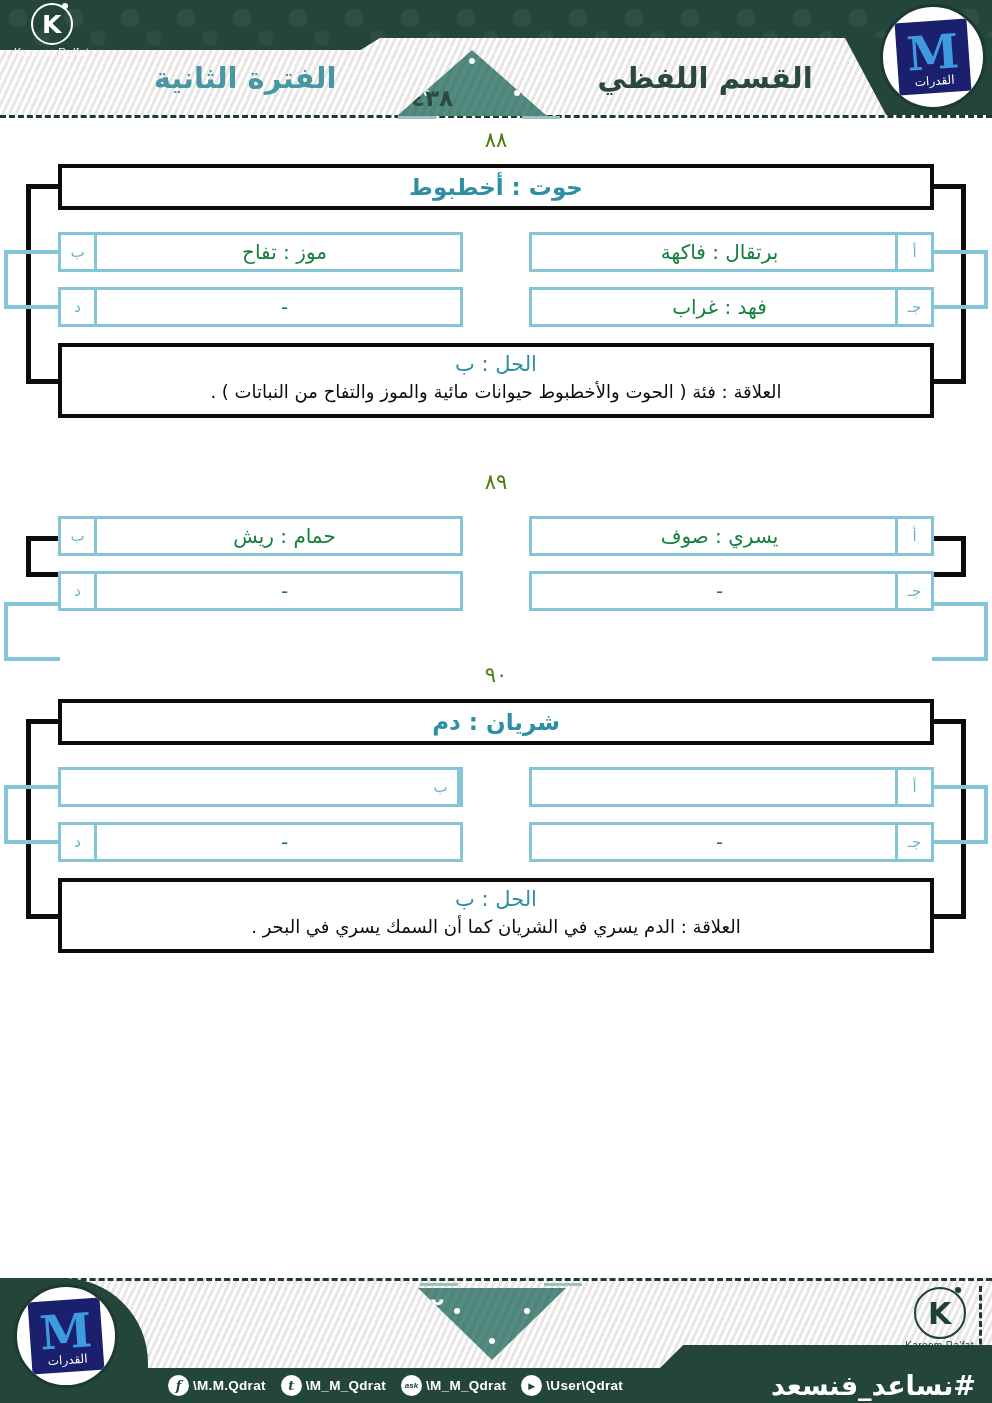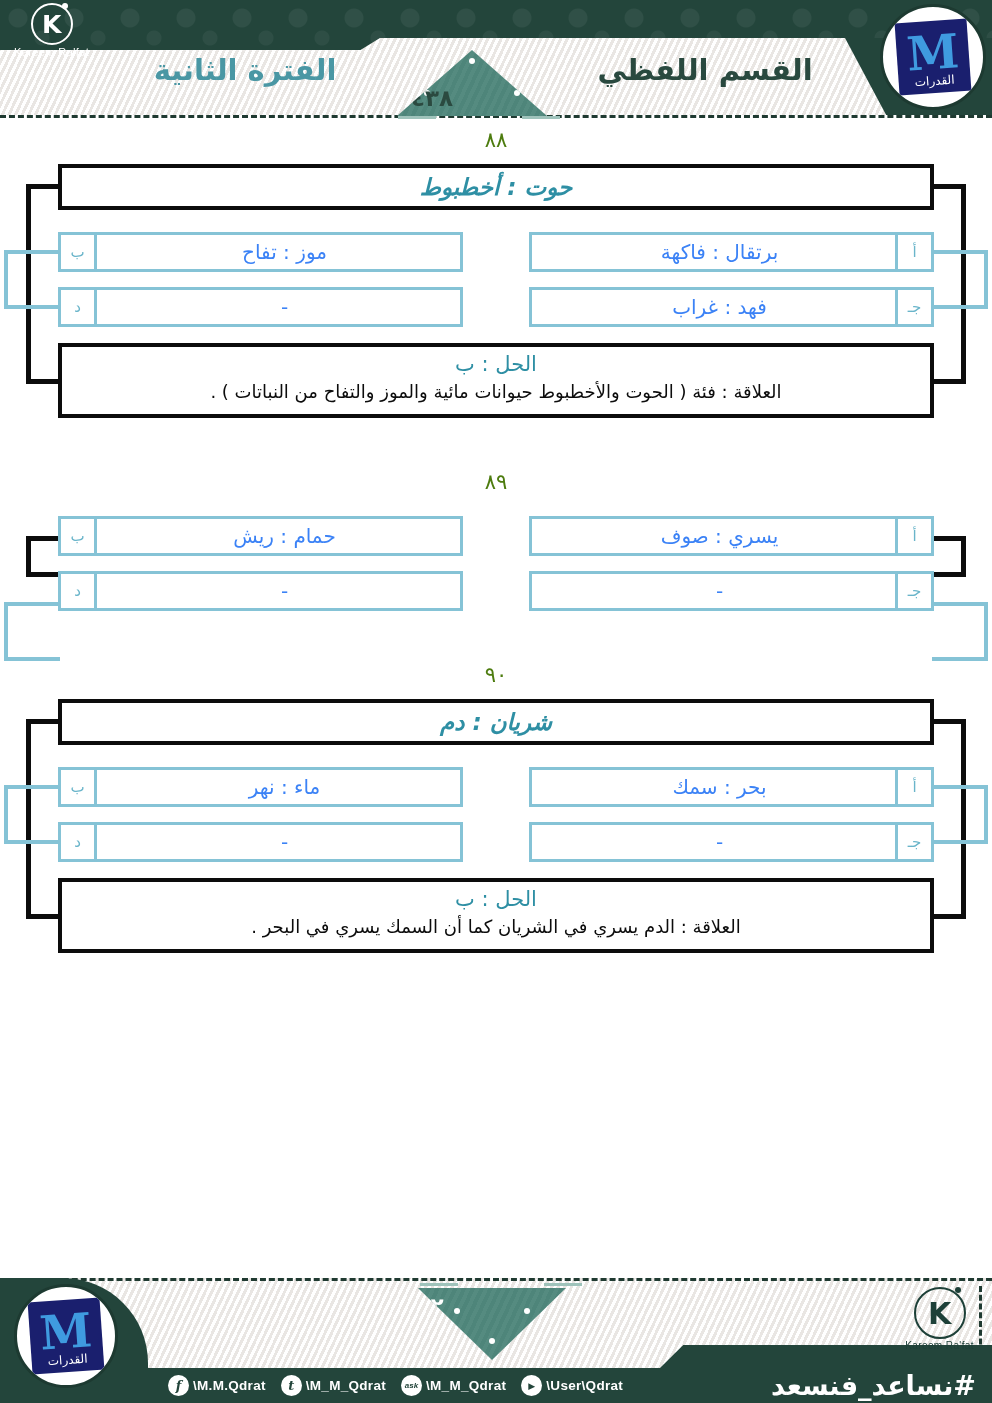--- a/index.html
+++ b/index.html
@@ -39,21 +39,21 @@
   }
   .kareem-logo .k-circle::after {
     content:""; position:absolute; top:-2px; right:3px; width:6px; height:6px;
     border-radius:50%; background: currentColor;
   }
   .kareem-logo .k-name { font-family:Liberation Sans, sans-serif; letter-spacing:.4px; }
   .kareem-header { left: 14px; top: 3px; color:#fff; }
   .kareem-header .k-circle { width:42px; height:42px; font-size:25px; }
   .kareem-header .k-name { font-size:11px; margin-top:1px; }
   .period-title, .section-title {
-    position:absolute; top:49px; height:42px; line-height:42px; text-align:center;
+    position:absolute; top:57px; height:42px; line-height:42px; text-align:center;
     font-size:29px; font-weight:bold;
   }
   .period-title { left:120px; width:250px; color:#4a97a4; }
   .section-title { left:565px; width:280px; color:#29493f; }
   .year-triangle {
     position:absolute; left:397px; top:50px; width:150px; height:66px;
     background: repeating-linear-gradient(115deg, #4e857a 0 4px, #558b80 4px 8px);
     clip-path: polygon(50% 0, 100% 100%, 0 100%);
   }
   .year-triangle .year {
@@ -80,40 +80,40 @@
   .q-m { color:#3f9be0; font-size:47px; font-weight:bold; font-family:"DejaVu Serif", serif; line-height:1; margin-top:-10px; }
   .q-text { position:absolute; bottom:5px; width:100%; text-align:center; color:#fff; font-size:12px; }
 
   
   main { padding-top: 10px; }
   .question { margin-bottom: 52px; }
   .q-number { text-align:center; font-size:21px; margin-bottom:12px; color:#4d7c0f; }
   .q-inner { position:relative; padding:0 58px; }
   .title-box {
     height:46px; border:4px solid #0c0c0c; background:#fff;
-    display:flex; align-items:center; justify-content:center;font-style:italic;
+    display:flex; align-items:center; justify-content:center;
   }
   .title-box .q-title { color:var(--teal-txt); font-size:23px; font-weight:bold; }
   .bracket { position:absolute; }
   .bk-black-left  { left:26px;  width:34px; top:20px; bottom:34px; border-left:5px solid #0c0c0c; border-top:5px solid #0c0c0c; border-bottom:5px solid #0c0c0c; }
   .bk-black-right { right:26px; width:34px; top:20px; bottom:34px; border-right:5px solid #0c0c0c; border-top:5px solid #0c0c0c; border-bottom:5px solid #0c0c0c; }
   .bk-blue-left   { left:4px;  width:56px; top:86px; height:59px; border-left:4px solid var(--blue); border-top:4px solid var(--blue); border-bottom:4px solid var(--blue); }
   .bk-blue-right  { right:4px; width:56px; top:86px; height:59px; border-right:4px solid var(--blue); border-top:4px solid var(--blue); border-bottom:4px solid var(--blue); }
   .options {
     display:grid; grid-template-columns:1fr 1fr; column-gap:66px; row-gap:15px;
     margin-top:22px; position:relative; z-index:2;
   }
   .option { height:40px; border:3px solid var(--blue); background:#fff; display:flex; align-items:stretch; }
   .option .letter {
     width:36px; display:flex; align-items:center; justify-content:center;
     color:var(--blue-letter); font-size:15px;
   }
   .opt-right .letter { border-left:3px solid var(--blue); }
   .opt-left  .letter { border-right:3px solid var(--blue); }
-  .option .opt-text { flex:1; display:flex; align-items:center; justify-content:center; font-size:20px; color:#3b82f6;padding-left:12px; }
+  .option .opt-text { flex:1; display:flex; align-items:center; justify-content:center; font-size:20px; color:#15803d;padding-left:12px; }
   .solution-box {
     margin-top:16px; border:4px solid #0c0c0c; background:#fff;
     text-align:center; padding:4px 12px 9px;
   }
   .sol-answer { color:var(--teal-txt); font-size:21px; line-height:27px; }
   .sol-relation { color:#0c0c0c; font-size:18px; line-height:27px; margin-top:0; }
 
   
   footer { position:absolute; bottom:0; left:0; width:100%; height:125px; }
   .f-band {
@@ -266,24 +266,22 @@
       <div class="bracket bk-black-left"></div>
       <div class="bracket bk-black-right"></div>
       <div class="bracket bk-blue-left"></div>
       <div class="bracket bk-blue-right"></div>
       <div class="title-box">
         <span class="q-title" dir="rtl">شريان : دم</span>
       </div>
       <div class="options" dir="rtl">
         <div class="option opt-right">
           <span class="letter">أ</span>
-          <span class="opt-text">بحر : سمك</span>
-        </div>
-        <div class="option opt-left">
-          <span class="opt-text">ماء : نهر</span>
+        </div>
+        <div class="option opt-left">
           <span class="letter">ب</span>
         </div>
         <div class="option opt-right">
           <span class="letter">جـ</span>
           <span class="opt-text">-</span>
         </div>
         <div class="option opt-left">
           <span class="opt-text">-</span>
           <span class="letter">د</span>
         </div>

